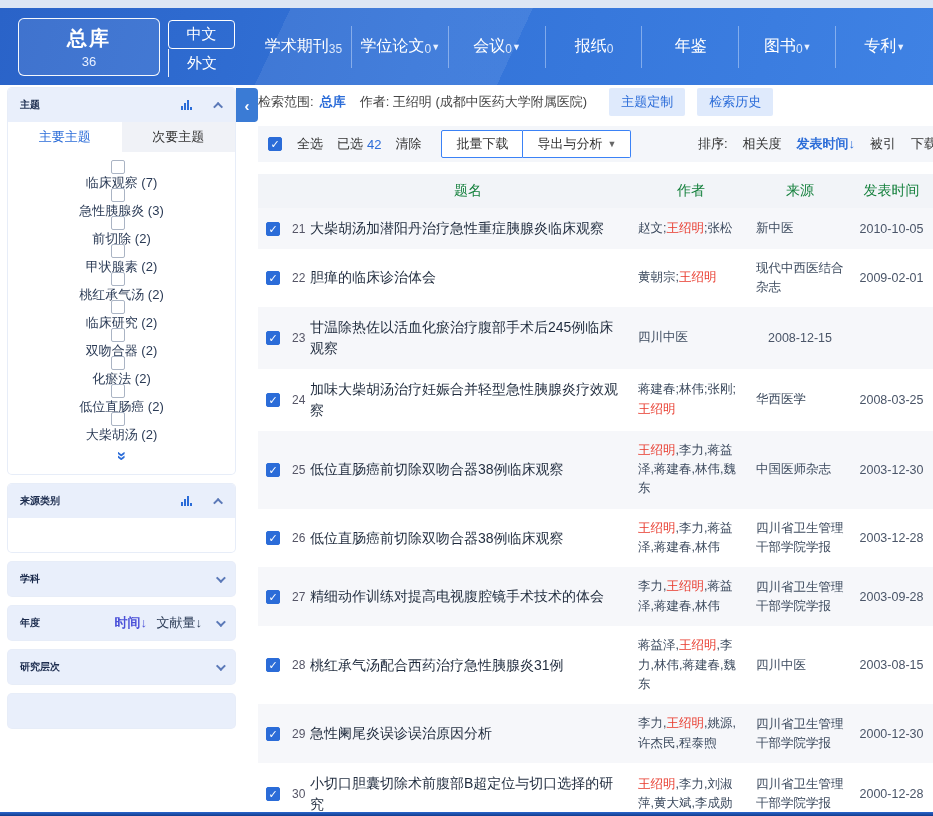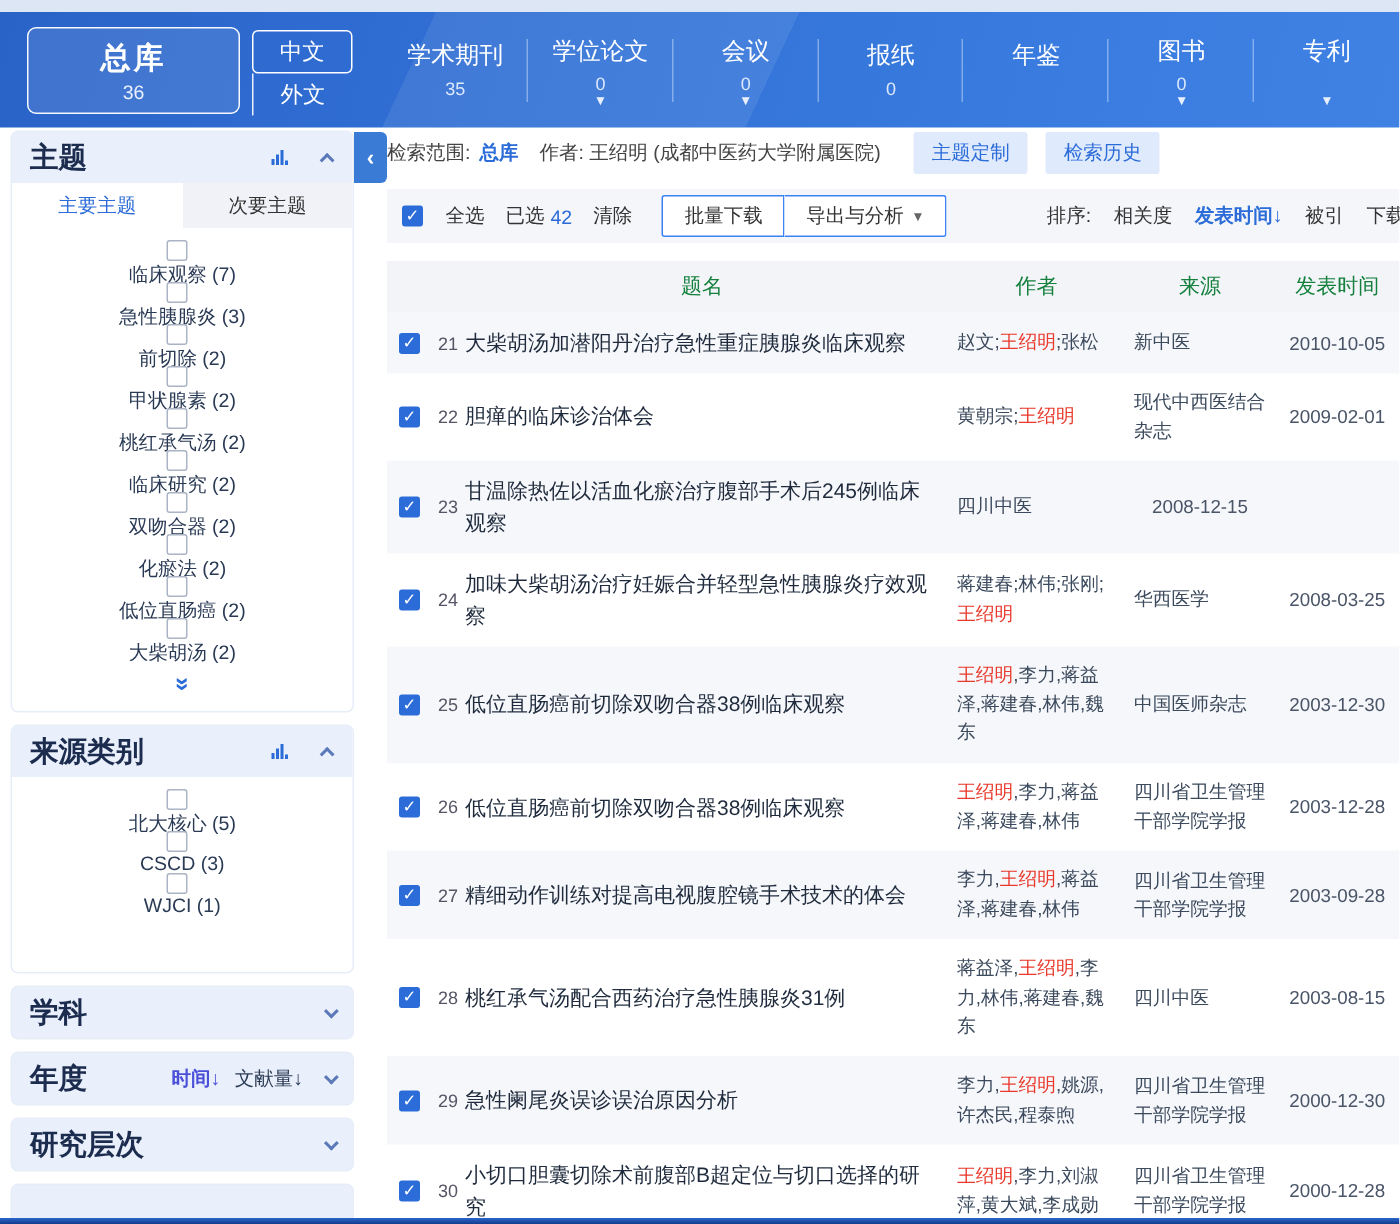--- a/index.html
+++ b/index.html
@@ -18,35 +18,35 @@
     display:flex; flex-direction:column; align-items:center; justify-content:center; cursor:pointer; }
   .zk-label { color:#fff; font-size:20px; font-weight:bold; letter-spacing:2px; }
   .zk-count { color:#e8f0ff; font-size:13px; margin-top:2px; }
   .lang-cn { position:absolute; left:168px; top:12px; width:67px; height:29px;
     border:1px solid #fff; border-radius:4px; color:#fff; font-size:15px;
     display:flex; align-items:center; justify-content:center; cursor:pointer; }
   .lang-fo { position:absolute; left:168px; top:41px; width:67px; height:28px;
     border-left:1px solid rgba(255,255,255,.9); color:#fff; font-size:15px;
     display:flex; align-items:center; justify-content:center; cursor:pointer; }
   .nav-cats { position:absolute; left:255px; top:0; width:678px; height:77px; display:flex; }
-  .cat { flex:1; display:flex; flex-direction:column; align-items:center; justify-content:center;
+  .cat { flex:1; display:flex; flex-direction:row; align-items:center; justify-content:center;
     position:relative; cursor:pointer; }
   .cat:not(:last-child):after { content:""; position:absolute; right:0; top:18px; height:42px;
     width:1px; background:rgba(220,232,255,.45); }
   .cat-label { color:#fff; font-size:16px; }
   .cat-count { color:#dce8fb; font-size:12px; margin-top:4px; min-height:14px; }
   .cat-caret { color:#e8f0ff; font-size:9px; line-height:6px; margin-top:1px; }
 
   
   .sidebar { position:absolute; left:8px; top:88px; width:227px; }
   .group { background:#fff; border-radius:4px; margin-bottom:10px; overflow:hidden;
     box-shadow:0 0 0 1px #e7edf8; }
   .group-head { height:34px; background:#e9effb; display:flex; align-items:center;
     padding:0 12px; cursor:pointer; }
-  .group-title { font-size:19px; font-weight:bold; color:#1c2c4e; flex:1; }
+  .group-title { font-size:10px; font-weight:bold; color:#1c2c4e; flex:1; }
   .bar-icon { display:inline-flex; align-items:flex-end; gap:1px; margin-right:10px; cursor:pointer; }
   .bar-icon i { display:block; width:2px; background:#2b6cd8; }
   .chev { display:inline-block; width:7px; height:7px; border-left:2px solid #5b79b8;
     border-top:2px solid #5b79b8; cursor:pointer; }
   .chev.up { transform:rotate(45deg) translateY(2px); }
   .chev.down { transform:rotate(-135deg) translateY(2px); }
   .ttabs { display:flex; height:30px; font-size:13px; }
   .ttab { flex:1; display:flex; align-items:center; justify-content:center; cursor:pointer;
     background:#f0f2f7; color:#333; }
   .ttab.active { background:#fff; color:#2b6cd8; }
@@ -231,34 +231,20 @@
       <span class="group-title">来源类别</span>
       <span class="bar-icon">
           <i style="height:4px"></i>
           <i style="height:7px"></i>
           <i style="height:10px"></i>
           <i style="height:3px"></i>
         </span>
       <span style="width:14px"></span>
       <span class="chev up"></span>
     </div>
-    <div class="facet-list" id="source-items">
-        <div class="facet-item">
-          <span class="cb"></span>
-          <span>北大核心 (5)</span>
-        </div>
-        <div class="facet-item">
-          <span class="cb"></span>
-          <span>CSCD (3)</span>
-        </div>
-        <div class="facet-item">
-          <span class="cb"></span>
-          <span>WJCI (1)</span>
-        </div>
-      </div>
     <div class="src-pad"></div>
   </div>
 
   <div class="group closed">
     <div class="group-head">
       <span class="group-title">学科</span>
       <span class="chev down"></span>
     </div>
   </div>
 

